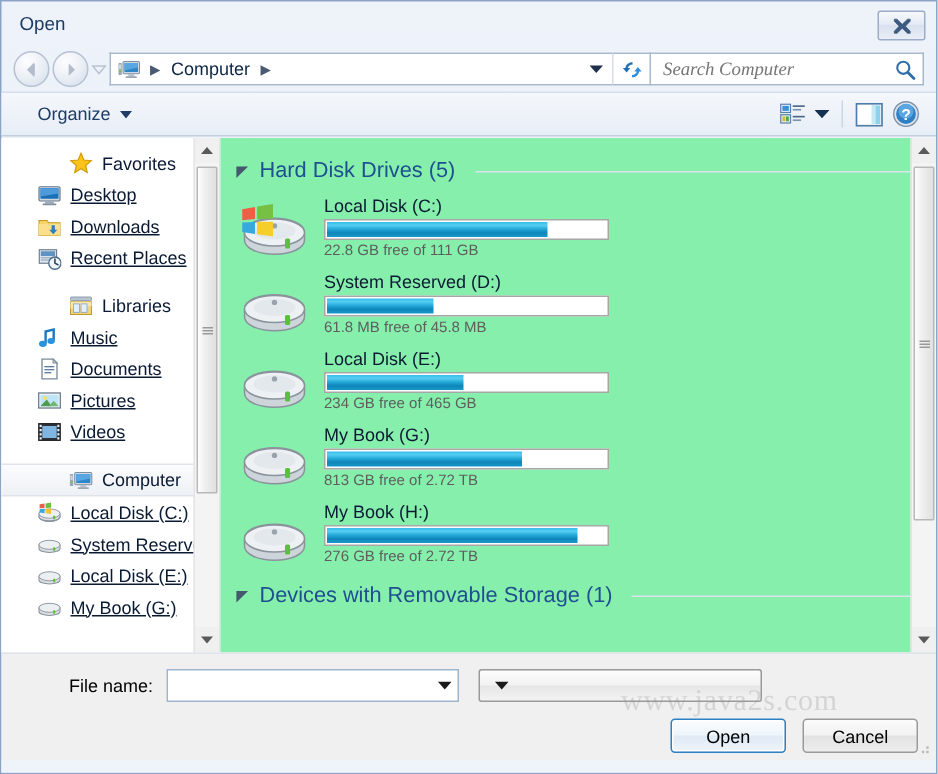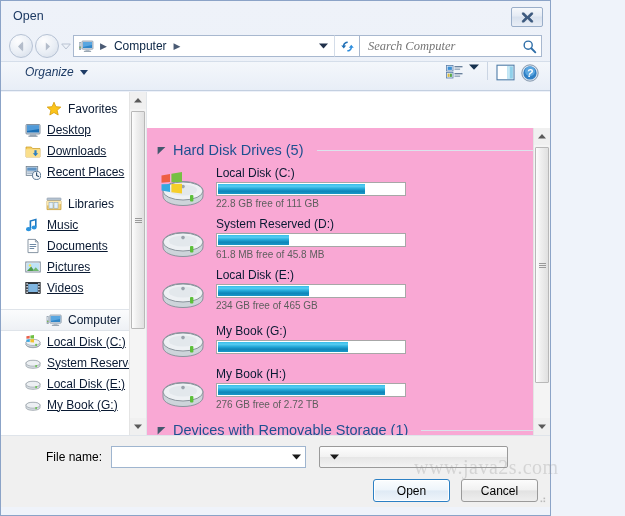--- a/index.html
+++ b/index.html
@@ -8,21 +8,21 @@
     font-family: "Liberation Sans", sans-serif;
     font-size: 12px;
     background: #eff3fa;
     color: #000;
     -webkit-font-smoothing: antialiased;
   }
 
   
   #window {
     position:relative;
-    width:551px; height:516px;
+    width:625px; height:516px;
     background: linear-gradient(#eef2f9,#e7edf7);
     border:1px solid #8ba3c7;
     padding:0;
   }
 
   
   .titlebar {
     height:30px;
     position:relative;
     padding:8px 0 0 12px;
@@ -117,23 +117,22 @@
     min-width:0;
   }
   .search-icon { width:15px; height:15px; flex:none; }
 
   
   .cmdbar {
     height:30px;
     background: linear-gradient(#f4f7fb,#e8eef7);
     border-top:1px solid #d5deea;
     border-bottom:1px solid #c3cfe0;
-    display:flex; align-items:flex-start;
+    display:flex; align-items:center;
     padding:0 8px 0 18px;
-    font-style:italic;
   }
   .organize {
     display:flex; align-items:center; gap:6px;
     font-size:12px; color:#1e3c66;
     padding:3px 6px; border-radius:2px; cursor:pointer;
   }
   .cmd-spacer { flex:1; }
   .cmd-ico { display:flex; align-items:center; justify-content:center; cursor:pointer; padding:2px 3px; }
   .cmd-divider { width:1px; height:18px; background:#cbd5e3; margin:0 5px; }
 
@@ -198,21 +197,21 @@
     border-radius:1px;
     background: linear-gradient(to right,#fdfdfd,#efefef 40%,#e0e0e0 100%);
     display:flex; align-items:center; justify-content:center;
     cursor:pointer;
   }
   .grip { width:7px; }
   .grip i { display:block; height:1px; background:#9a9a9a; margin:1px 0; }
 
   
   .content {
-    flex:1; position:relative; background:#f9a8d4; overflow:hidden;margin-top:36px;
+    flex:1; position:relative; background:#86efac; overflow:hidden;
   }
   .content-inner { padding:10px 0 0 0; }
 
   .group-head {
     display:flex; align-items:center;
     padding-left:10px;
     gap:7px;
     height:24px;
   }
   .group-tri { width:9px; height:9px; flex:none; }
@@ -706,20 +705,21 @@
               <ellipse cx="24" cy="22" rx="14" ry="5.6" fill="#e3e8ec"></ellipse>
               <circle cx="24" cy="18.6" r="1.8" fill="#9aa3ac"></circle>
               <rect x="31" y="27" width="3.4" height="6.6" rx="1" fill="#5cc03a"></rect>
             </svg>
           </div>
           <div class="drive-info">
             <span class="drive-name">My Book (G:)</span>
             <div class="bar-outer">
               <div class="bar-fill" style="width: 70%;"></div>
             </div>
+            <span class="drive-sub">813 GB free of 2.72 TB</span>
           </div>
         </div>
 
         <div class="drive">
           <div class="drive-icon">
             <svg viewBox="0 0 48 40" width="48" height="40">
               <path d="M4 23 C4 17.5 13 13.5 24 13.5 C35 13.5 44 17.5 44 23 L44 28 C44 33.5 35 37.5 24 37.5 C13 37.5 4 33.5 4 28 Z" fill="#cdd4da" stroke="#8a939c" stroke-width="1"></path>
               <ellipse cx="24" cy="23" rx="20" ry="9" fill="#eef1f4" stroke="#8a939c" stroke-width="1"></ellipse>
               <ellipse cx="24" cy="22" rx="14" ry="5.6" fill="#e3e8ec"></ellipse>
               <circle cx="24" cy="18.6" r="1.8" fill="#9aa3ac"></circle>

